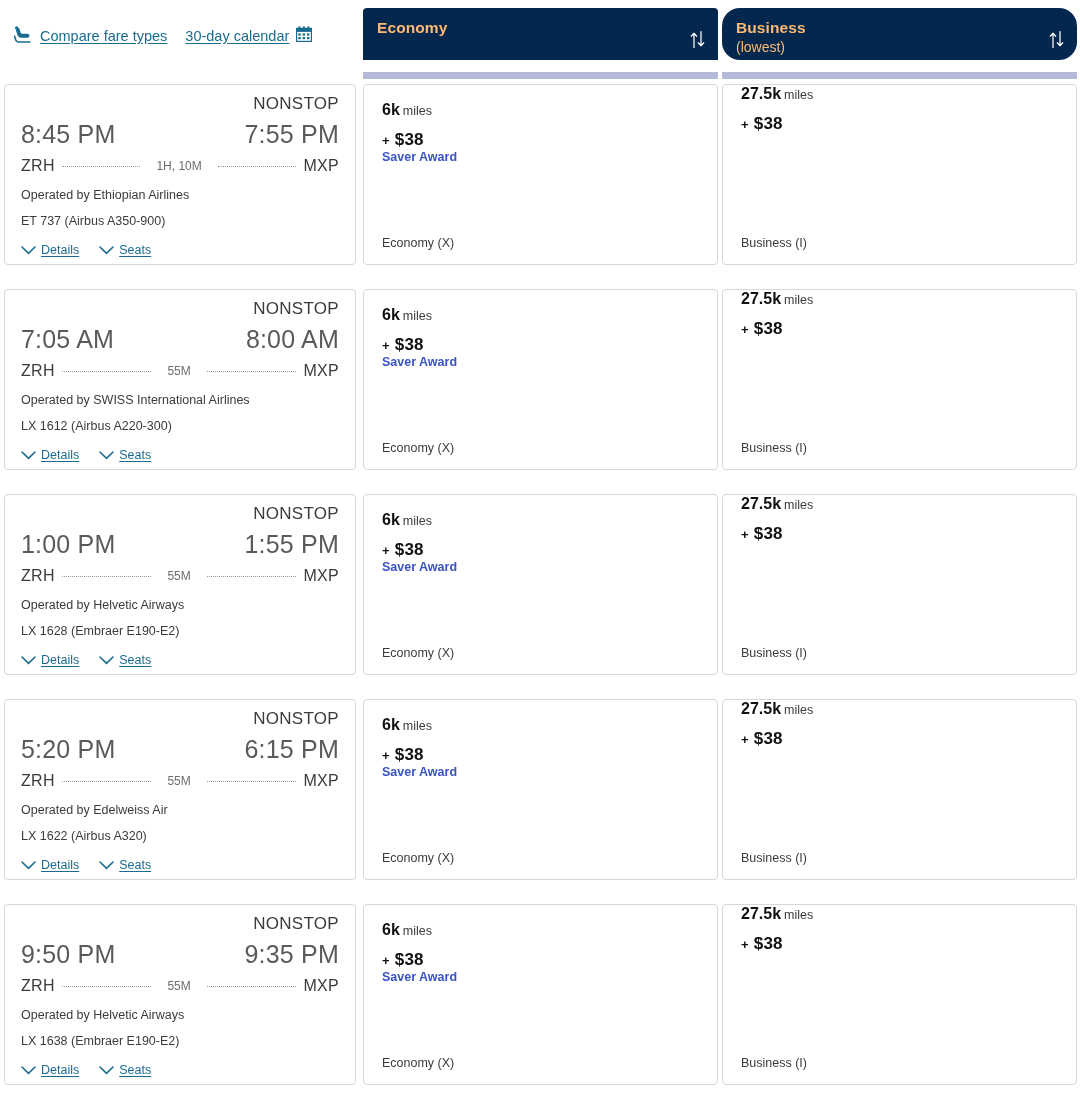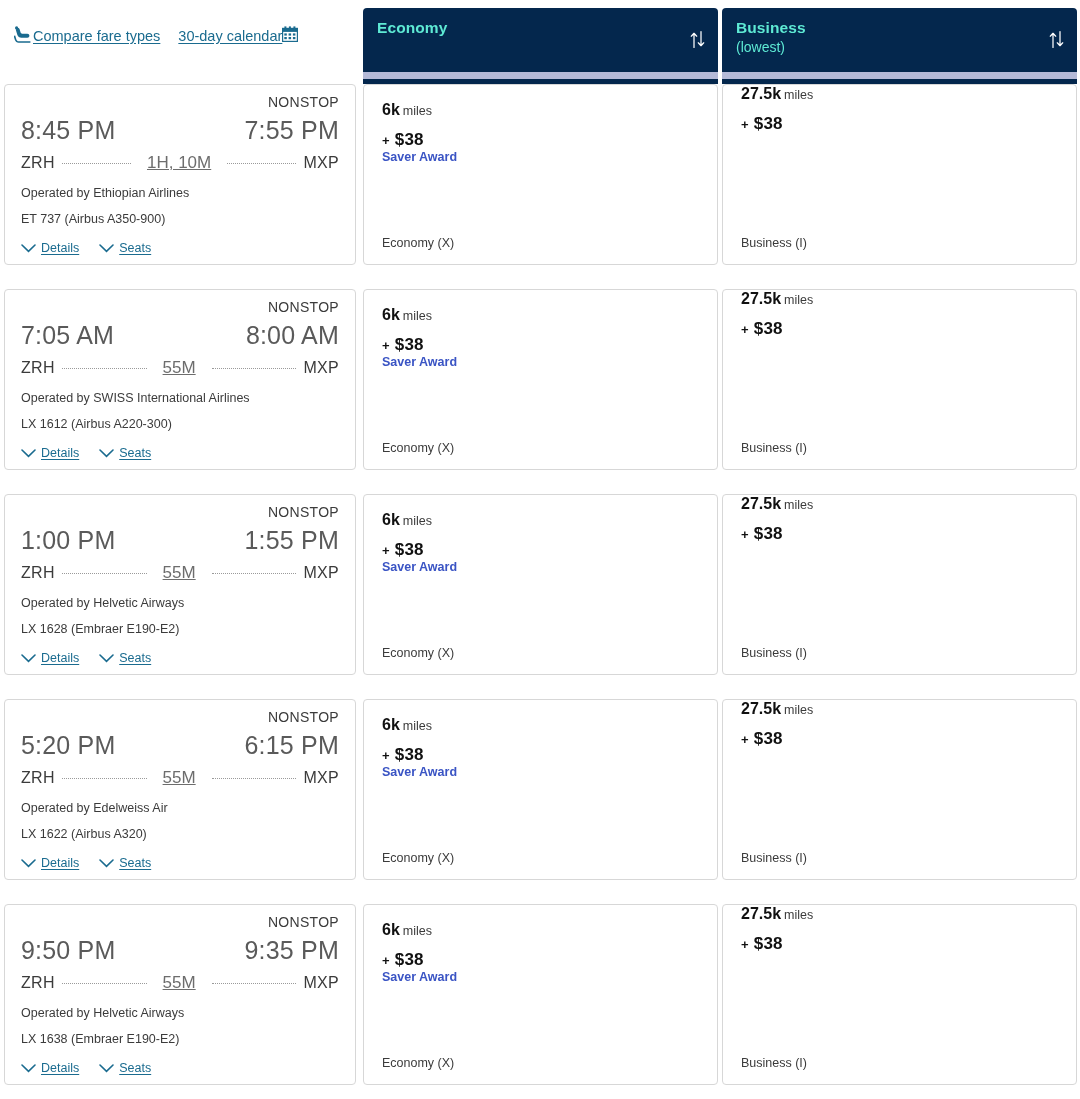--- a/index.html
+++ b/index.html
@@ -11,35 +11,35 @@
     -webkit-font-smoothing: antialiased;
   }
 
   .page { position: relative; width: 1080px; height: 1099px; overflow: hidden; }
 
   
   .topbar {
     position: absolute; left: 0; top: 0; width: 360px; height: 72px;
     display: flex; align-items: center; padding-left: 14px; gap: 18px;
   }
-  .toplink { display: flex; align-items: center; }
+  .toplink { display: flex; align-items: center; gap: 7px; }
   .toplink .lbl {
     font-size: 14.5px; color: #1a6b8f; text-decoration: underline;
     text-underline-offset: 2px; cursor: pointer; white-space: nowrap;
   }
   .seat-ico, .cal-ico { display: block; flex: 0 0 auto; }
 
   
   .colhead {
-    position: absolute; top: 8px; height: 76px;
+    position: absolute; top: 8px; height: 52px;
     background: #04274d; border-radius: 4px 4px 0 0;
-    padding: 10px 14px 0 14px; color: #5eead4; overflow: hidden;
+    padding: 10px 14px 0 14px; color: #fdba74; overflow: hidden;
   }
   .colhead.economy { left: 363px; width: 355px; }
-  .colhead.business { left: 722px; width: 355px; }
+  .colhead.business { left: 722px; width: 355px; border-radius: 18px; }
   .colhead .ttl { font-size: 15.5px; font-weight: bold; letter-spacing: .1px; line-height: 1.3; }
   .colhead .sub { font-size: 14px; font-weight: normal; line-height: 1.35; }
   .sorticon { position: absolute; right: 13px; top: 22px; }
 
   .accentbar {
     position: absolute; top: 72px; height: 7px; background: #b5bad8;
   }
   .accentbar.economy { left: 363px; width: 355px; }
   .accentbar.business { left: 722px; width: 355px; }
 
@@ -49,26 +49,26 @@
 
   .card {
     position: absolute; top: 4px; height: 181px;
     background: #fff; border: 1px solid #d7d7d7; border-radius: 4px;
   }
   .card.flight { left: 4px; width: 352px; padding: 9px 16px 0 16px; }
   .card.fare-economy { left: 363px; width: 355px; padding: 16px 16px 0 18px; }
   .card.fare-business { left: 722px; width: 355px; padding: 0 16px 0 18px; }
 
   
-  .stops { text-align: right; font-size: 14px; color: #3b3b3b; letter-spacing: .3px; }
+  .stops { text-align: right; font-size: 17px; color: #3b3b3b; letter-spacing: .3px; }
   .times { display: flex; justify-content: space-between; align-items: baseline; margin-top: 6px; }
   .times .t { font-size: 25px; color: #5a5a5a; font-weight: normal; letter-spacing: .2px; }
   .route { display: flex; align-items: center; margin-top: 8px; }
   .route .ap { font-size: 16px; color: #3b3b3b; letter-spacing: .3px; }
-  .route .dur { font-size: 17px; color: #6d6d6d; padding: 0 9px; white-space: nowrap; text-decoration: underline; }
+  .route .dur { font-size: 12px; color: #6d6d6d; padding: 0 9px; white-space: nowrap; }
   .route .dots {
     flex: 1 1 auto; height: 1px; margin: 0 7px;
     border-top: 1.5px dotted #9a9a9a;
   }
   .oper { font-size: 12.5px; color: #3b3b3b; margin-top: 13px; }
   .equip { font-size: 12.5px; color: #3b3b3b; margin-top: 12px; }
   .actions { display: flex; gap: 20px; margin-top: 13px; }
   .action { display: flex; align-items: center; gap: 5px; cursor: pointer; }
   .action .albl {
     font-size: 12.5px; color: #1a6b8f; text-decoration: underline; text-underline-offset: 2px;

